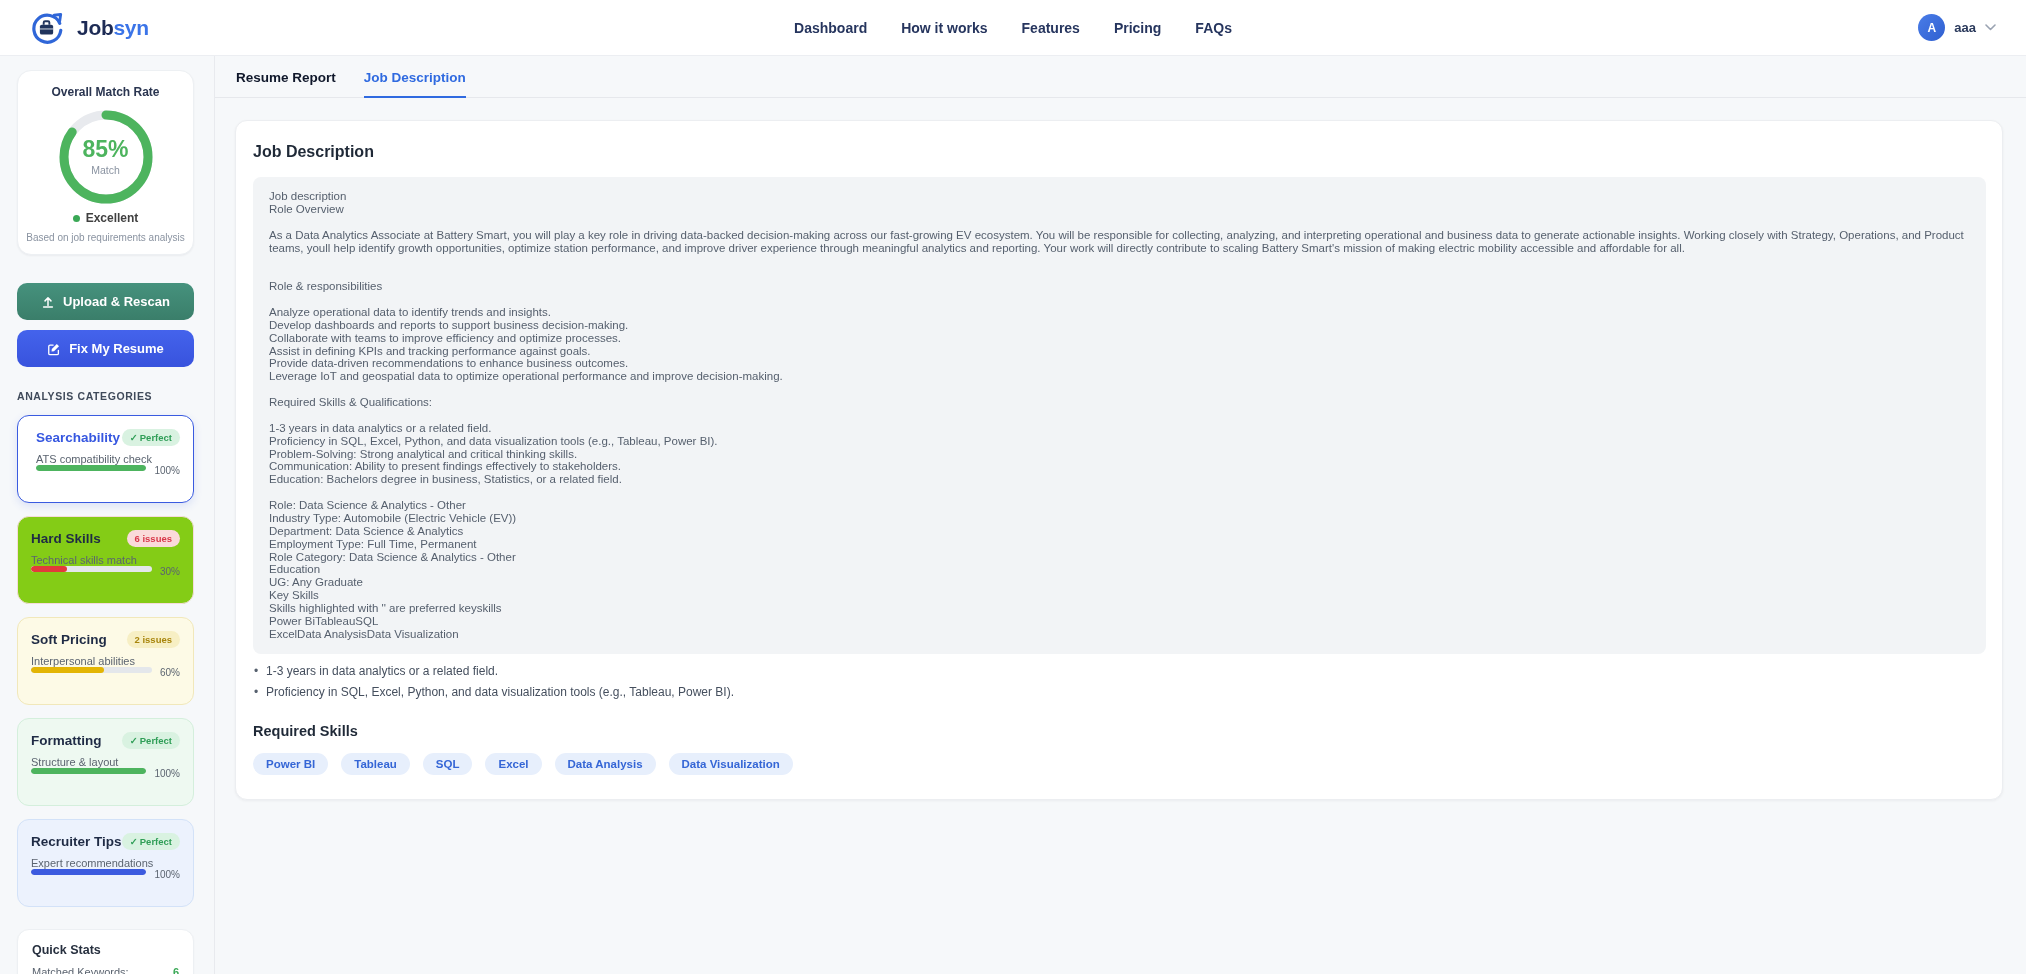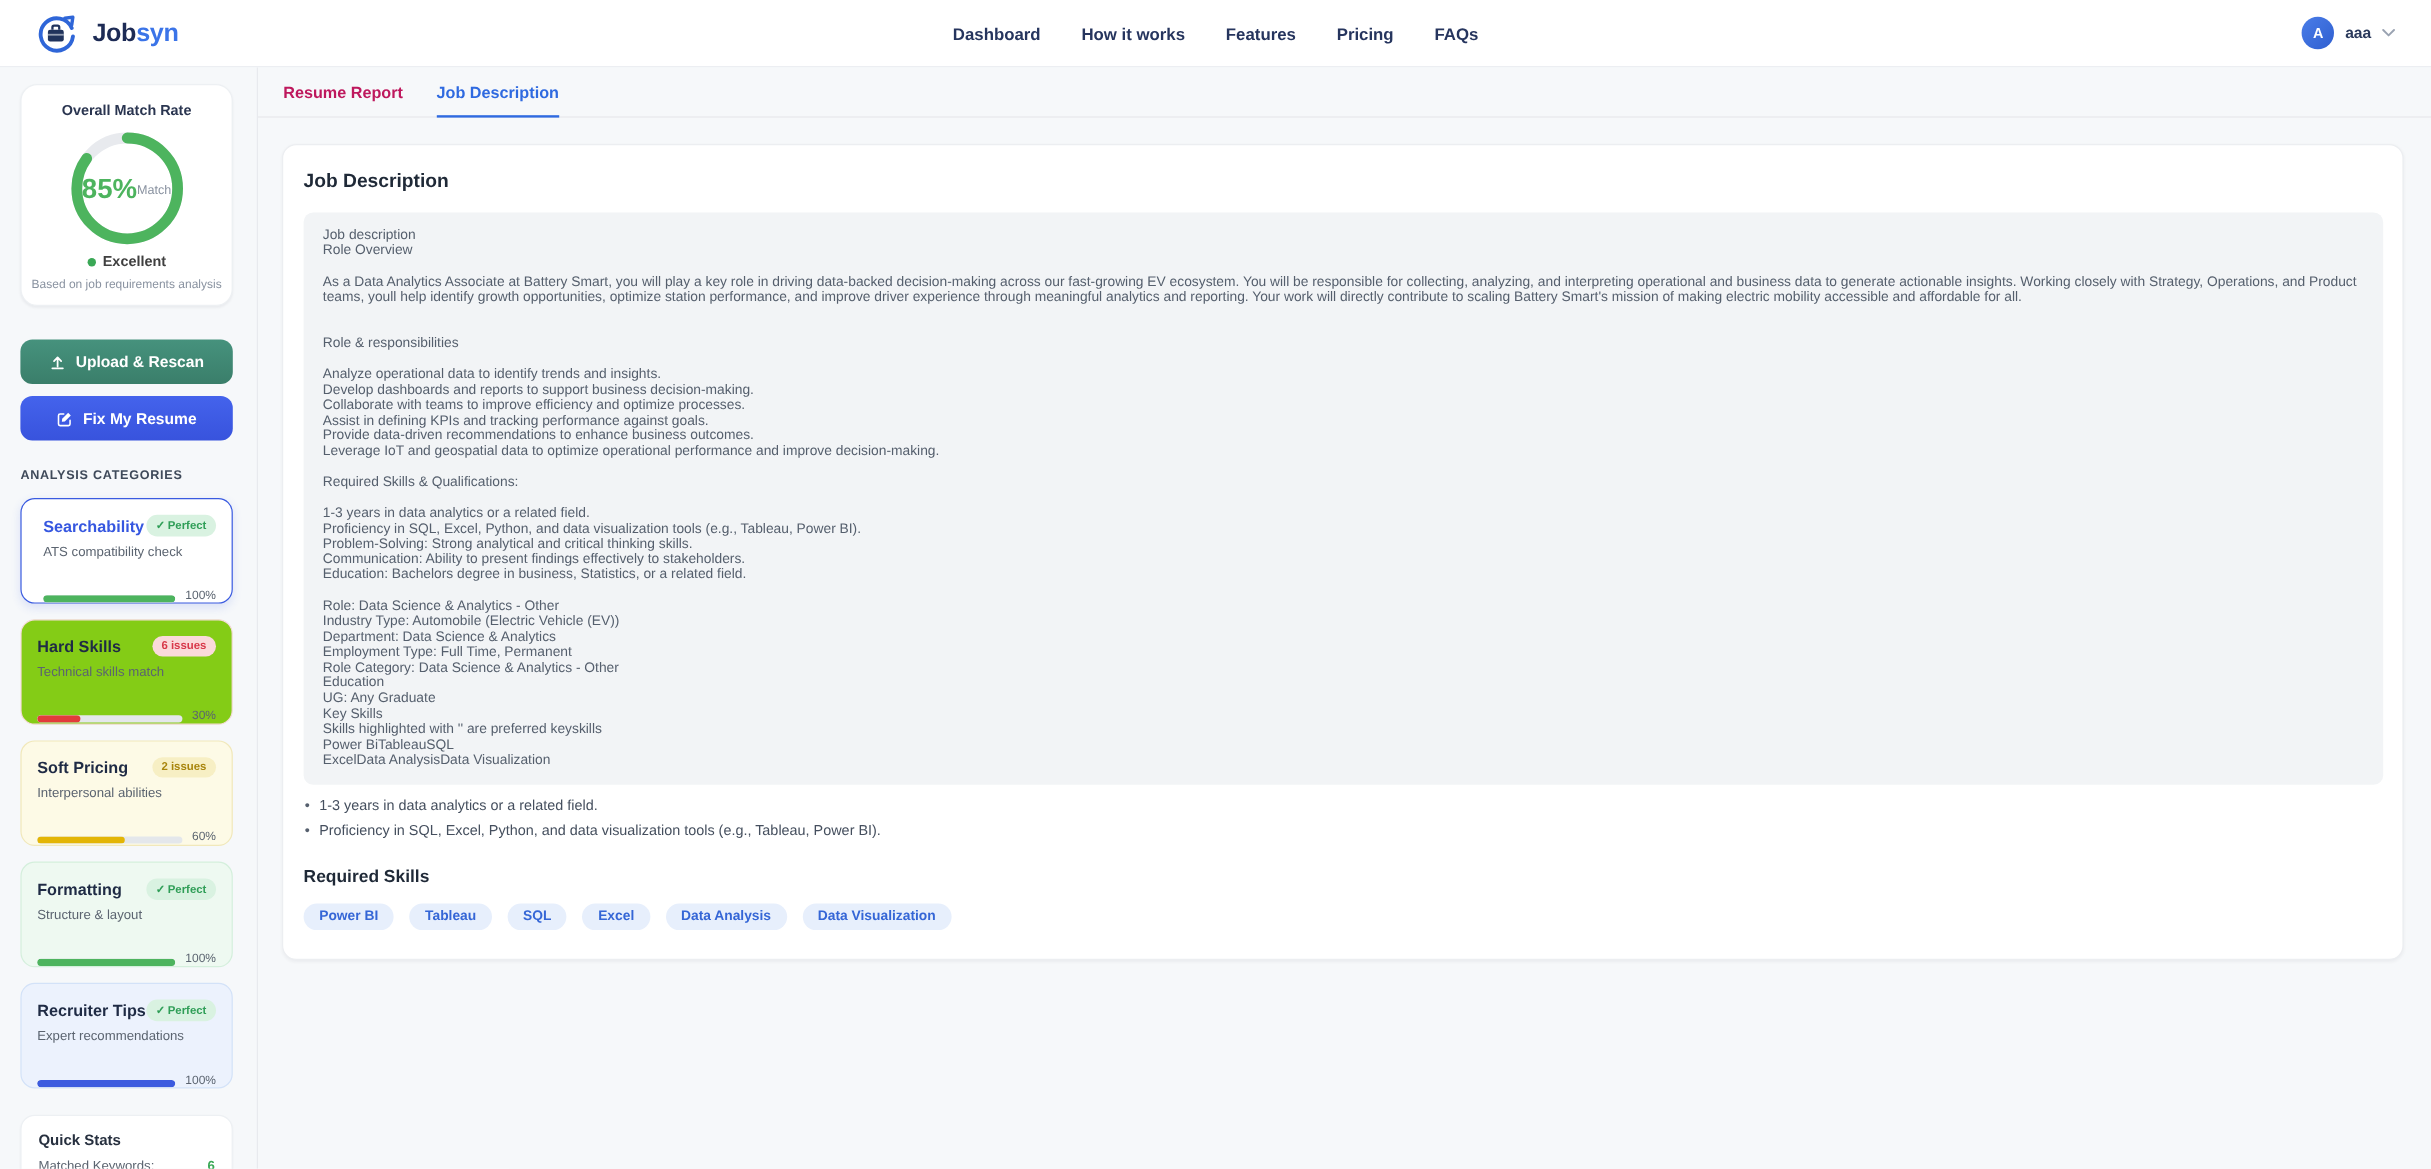--- a/index.html
+++ b/index.html
@@ -42,21 +42,21 @@
   }
   .match-card {
     background:#fff; border:1px solid #edf0f3; border-radius:14px;
     box-shadow:0 1px 2px rgba(16,24,40,.05);
     padding:14px 8px 15px; text-align:center; height:185px;
   }
   .match-title { font-size:12px; font-weight:700; color:#2a3550; }
   .ring-wrap { position:relative; width:100px; height:100px; margin:8px auto 4px; }
   .ring-wrap svg { transform:rotate(-90deg); }
   .ring-center {
-    position:absolute; inset:0; display:flex; flex-direction:row;
+    position:absolute; inset:0; display:flex; flex-direction:column;
     align-items:center; justify-content:center;
   }
   .ring-pct { font-size:23px; font-weight:bold; color:#4db45e; line-height:1; }
   .ring-sub { font-size:10.5px; color:#8a93a1; margin-top:3px; }
   .status-row { display:flex; align-items:center; justify-content:center; gap:6px; margin-top:2px; }
   .status-dot { width:7px; height:7px; border-radius:50%; background:#3aa856; }
   .status-text { font-size:12px; font-weight:700; color:#404040; }
   .footnote { font-size:10px; color:#8a93a1; margin-top:7px; }
   .btn {
     width:100%; height:37px; border:none; border-radius:10px;
@@ -86,21 +86,21 @@
   .cat-name { font-size:13.5px; font-weight:bold; color:#1f2b45; }
   .cat-card.sel .cat-name { color:#3657e0; }
   .badge {
     font-size:9.5px; font-weight:bold; padding:3px 8px; border-radius:999px;
     display:flex; align-items:center; gap:2px; white-space:nowrap;
   }
   .badge.b-perfect { background:#d9f2e1; color:#2f9e57; }
   .badge.b-red     { background:#fadada; color:#d8384a; }
   .badge.b-yellow  { background:#f7efc4; color:#a8850c; }
   .cat-desc { font-size:11px; color:#5b6470; margin-top:7px; }
-  .progress-row { display:flex; align-items:flex-end; gap:8px; margin-top:25px; }
+  .progress-row { display:flex; align-items:flex-start; gap:8px; margin-top:0; }
   .track { flex:1; height:6px; border-radius:3px; background:#e4e7eb; overflow:hidden; }
   .fill { height:100%; border-radius:3px; }
   .f-green  { background:#4db45e; }
   .f-red    { background:#e23b3b; }
   .f-yellow { background:#e3b505; }
   .f-blue   { background:#3c5bdf; }
   .pct-label { font-size:10px; color:#5b6470; }
   .stats-card {
     margin-top:22px; background:#fff; border:1px solid #edf0f3;
     border-radius:12px; padding:13px 14px; box-shadow:0 1px 2px rgba(16,24,40,.04);
@@ -110,21 +110,21 @@
   .stat-label { font-size:11px; color:#5b6470; }
   .stat-value { font-size:11px; font-weight:bold; }
   .v-green { color:#3aa856; }
   
   .main { position:absolute; top:56px; left:215px; right:0; bottom:0; }
   .tabs {
     display:flex; gap:28px; padding:0 21px; height:42px;
     align-items:flex-end; border-bottom:1px solid #e6e8ec;
   }
   .tab {
-    font-size:13.5px; font-weight:600; color:#be185d;
+    font-size:13.5px; font-weight:600; color:#0f172a;
     padding-bottom:11px; cursor:pointer; border-bottom:2px solid transparent; margin-bottom:-1px;
   }
   .tab.active { color:#2f6ae0; border-bottom-color:#2f6ae0; }
   .content-card {
     margin:22px 23px 0 20px;
     background:#fff; border:1px solid #eceef1; border-radius:12px;
     box-shadow:0 1px 3px rgba(16,24,40,.05);
     padding:22px 16px 24px 17px;
   }
   .content-title { font-size:16px; font-weight:bold; color:#1f2937; }

